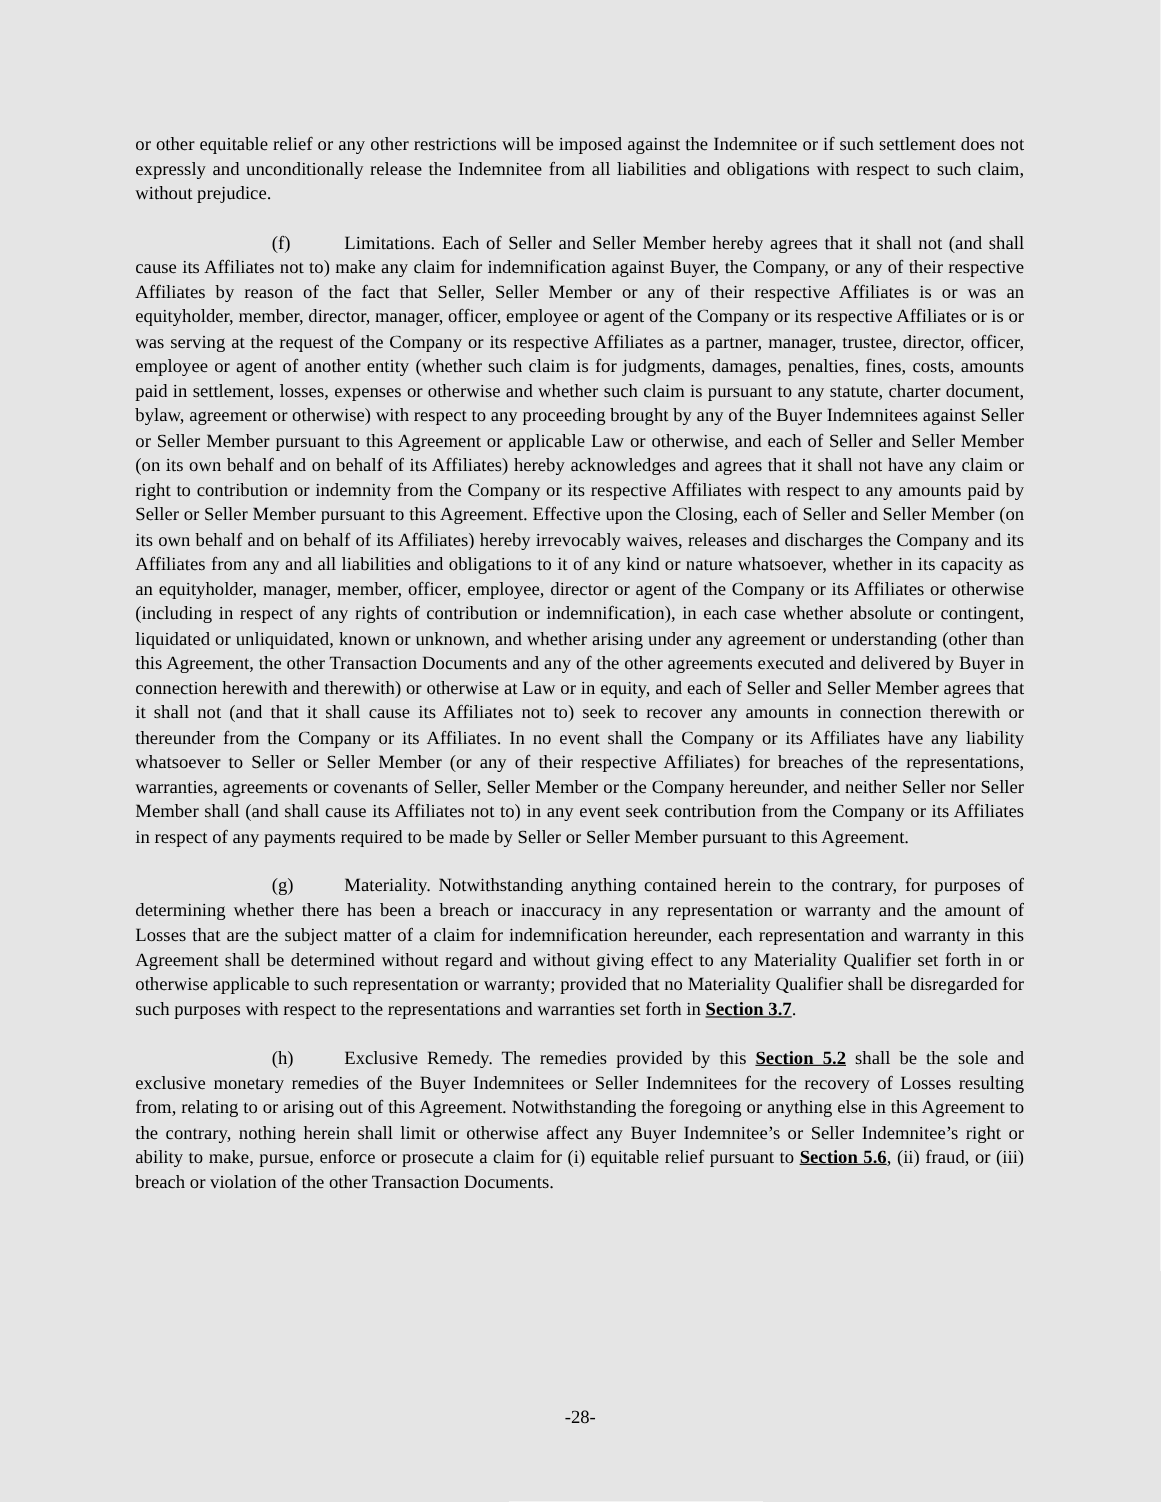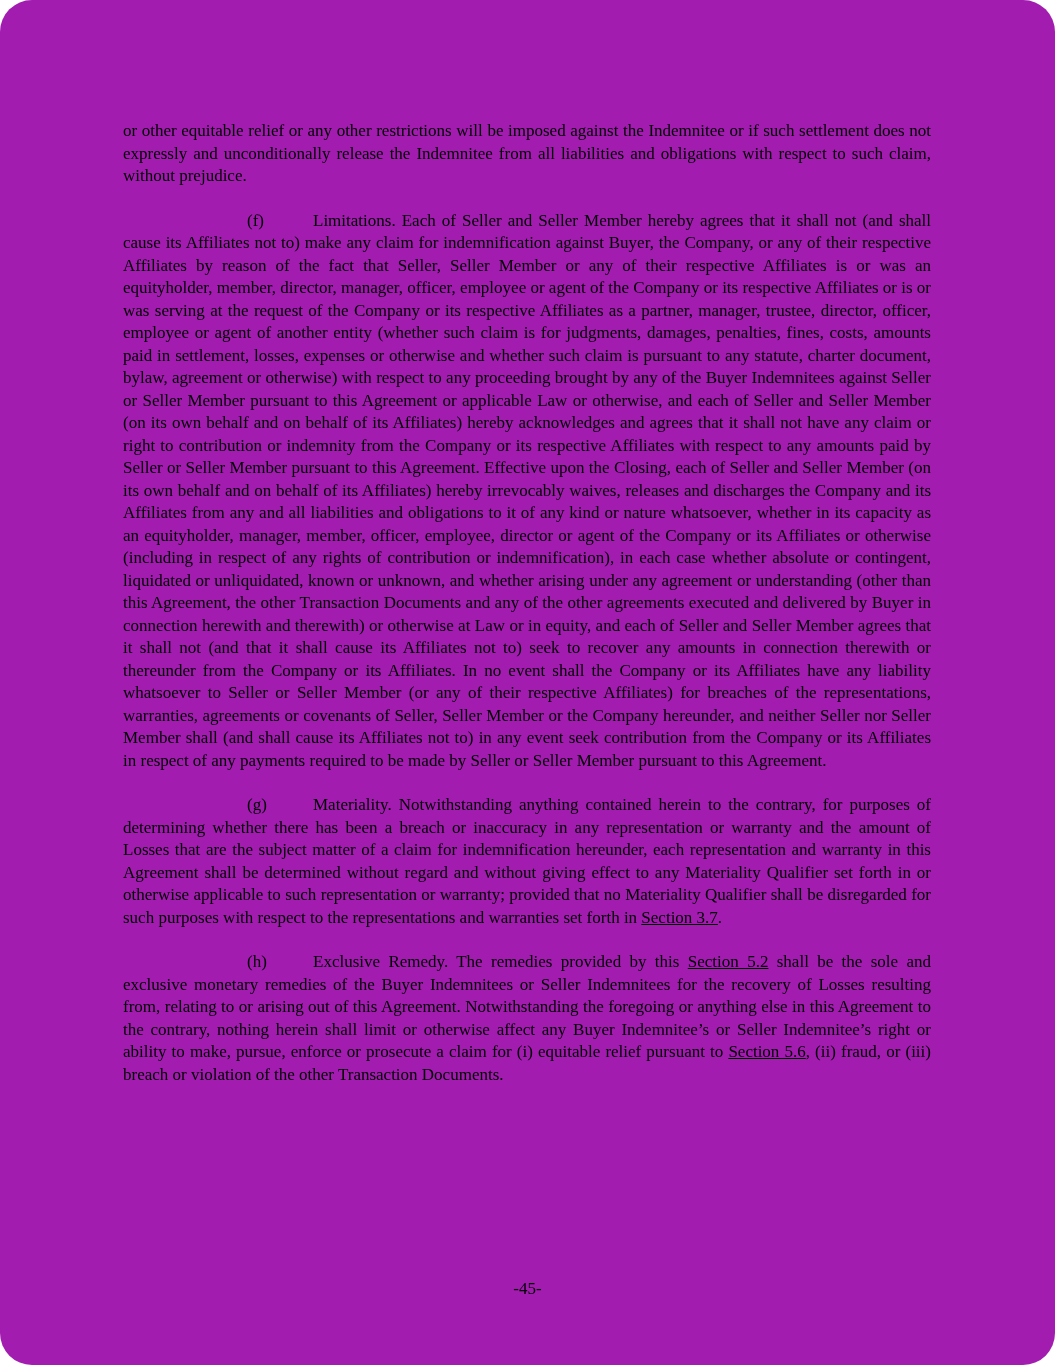--- a/index.html
+++ b/index.html
@@ -5,25 +5,24 @@
   html, body {
     margin: 0;
     padding: 0;
     background: #ffffff;
   }
   .page {
     position: relative;
     width: 1055px;
     height: 1365px;
     margin: 0 auto;
-    background: #a21caf;
+    background: #e5e5e5;
     color: #000000;
     font-family: "Liberation Serif", "DejaVu Serif", serif;
     overflow: hidden;
-    border-radius: 32px;
   }
   .doc-body {
     position: absolute;
     top: 120px;
     left: 123px;
     width: 808px;
   }
   .para {
     font-size: 17px;
     line-height: 22.5px;
@@ -34,20 +33,21 @@
   .para.labeled {
     text-indent: 124px;
   }
   .plabel {
     display: inline-block;
     width: 66px;
     text-indent: 0;
   }
   .uline {
     text-decoration: underline;
+    font-weight: bold;
   }
   .page-footer {
     position: absolute;
     top: 1278px;
     left: 0;
     width: 100%;
     text-align: center;
     font-size: 17px;
     line-height: 22.5px;
     color: #000000;
@@ -57,15 +57,15 @@
 <body>
 
 <div class="page">
   <div class="doc-body">
       <p class="para"><span class="">or other equitable relief or any other restrictions will be imposed against the Indemnitee or if such settlement does not expressly and unconditionally release the Indemnitee from all liabilities and obligations with respect to such claim, without prejudice.</span></p>
       <p class="para labeled"><span class="plabel">(f)</span><span class="">Limitations. Each of Seller and Seller Member hereby agrees that it shall not (and shall cause its Affiliates not to) make any claim for indemnification against Buyer, the Company, or any of their respective Affiliates by reason of the fact that Seller, Seller Member or any of their respective Affiliates is or was an equityholder, member, director, manager, officer, employee or agent of the Company or its respective Affiliates or is or was serving at the request of the Company or its respective Affiliates as a partner, manager, trustee, director, officer, employee or agent of another entity (whether such claim is for judgments, damages, penalties, fines, costs, amounts paid in settlement, losses, expenses or otherwise and whether such claim is pursuant to any statute, charter document, bylaw, agreement or otherwise) with respect to any proceeding brought by any of the Buyer Indemnitees against Seller or Seller Member pursuant to this Agreement or applicable Law or otherwise, and each of Seller and Seller Member (on its own behalf and on behalf of its Affiliates) hereby acknowledges and agrees that it shall not have any claim or right to contribution or indemnity from the Company or its respective Affiliates with respect to any amounts paid by Seller or Seller Member pursuant to this Agreement. Effective upon the Closing, each of Seller and Seller Member (on its own behalf and on behalf of its Affiliates) hereby irrevocably waives, releases and discharges the Company and its Affiliates from any and all liabilities and obligations to it of any kind or nature whatsoever, whether in its capacity as an equityholder, manager, member, officer, employee, director or agent of the Company or its Affiliates or otherwise (including in respect of any rights of contribution or indemnification), in each case whether absolute or contingent, liquidated or unliquidated, known or unknown, and whether arising under any agreement or understanding (other than this Agreement, the other Transaction Documents and any of the other agreements executed and delivered by Buyer in connection herewith and therewith) or otherwise at Law or in equity, and each of Seller and Seller Member agrees that it shall not (and that it shall cause its Affiliates not to) seek to recover any amounts in connection therewith or thereunder from the Company or its Affiliates. In no event shall the Company or its Affiliates have any liability whatsoever to Seller or Seller Member (or any of their respective Affiliates) for breaches of the representations, warranties, agreements or covenants of Seller, Seller Member or the Company hereunder, and neither Seller nor Seller Member shall (and shall cause its Affiliates not to) in any event seek contribution from the Company or its Affiliates in respect of any payments required to be made by Seller or Seller Member pursuant to this Agreement.</span></p>
       <p class="para labeled"><span class="plabel">(g)</span><span class="">Materiality. Notwithstanding anything contained herein to the contrary, for purposes of determining whether there has been a breach or inaccuracy in any representation or warranty and the amount of Losses that are the subject matter of a claim for indemnification hereunder, each representation and warranty in this Agreement shall be determined without regard and without giving effect to any Materiality Qualifier set forth in or otherwise applicable to such representation or warranty; provided that no Materiality Qualifier shall be disregarded for such purposes with respect to the representations and warranties set forth in </span><span class="uline">Section 3.7</span><span class="">.</span></p>
       <p class="para labeled"><span class="plabel">(h)</span><span class="">Exclusive Remedy. The remedies provided by this </span><span class="uline">Section 5.2</span><span class=""> shall be the sole and exclusive monetary remedies of the Buyer Indemnitees or Seller Indemnitees for the recovery of Losses resulting from, relating to or arising out of this Agreement. Notwithstanding the foregoing or anything else in this Agreement to the contrary, nothing herein shall limit or otherwise affect any Buyer Indemnitee’s or Seller Indemnitee’s right or ability to make, pursue, enforce or prosecute a claim for (i) equitable relief pursuant to </span><span class="uline">Section 5.6</span><span class="">, (ii) fraud, or (iii) breach or violation of the other Transaction Documents.</span></p>
     </div>
   <div class="page-footer">
-    <span>-45-</span>
+    <span>-28-</span>
   </div>
 </div>
 
 </body></html>

